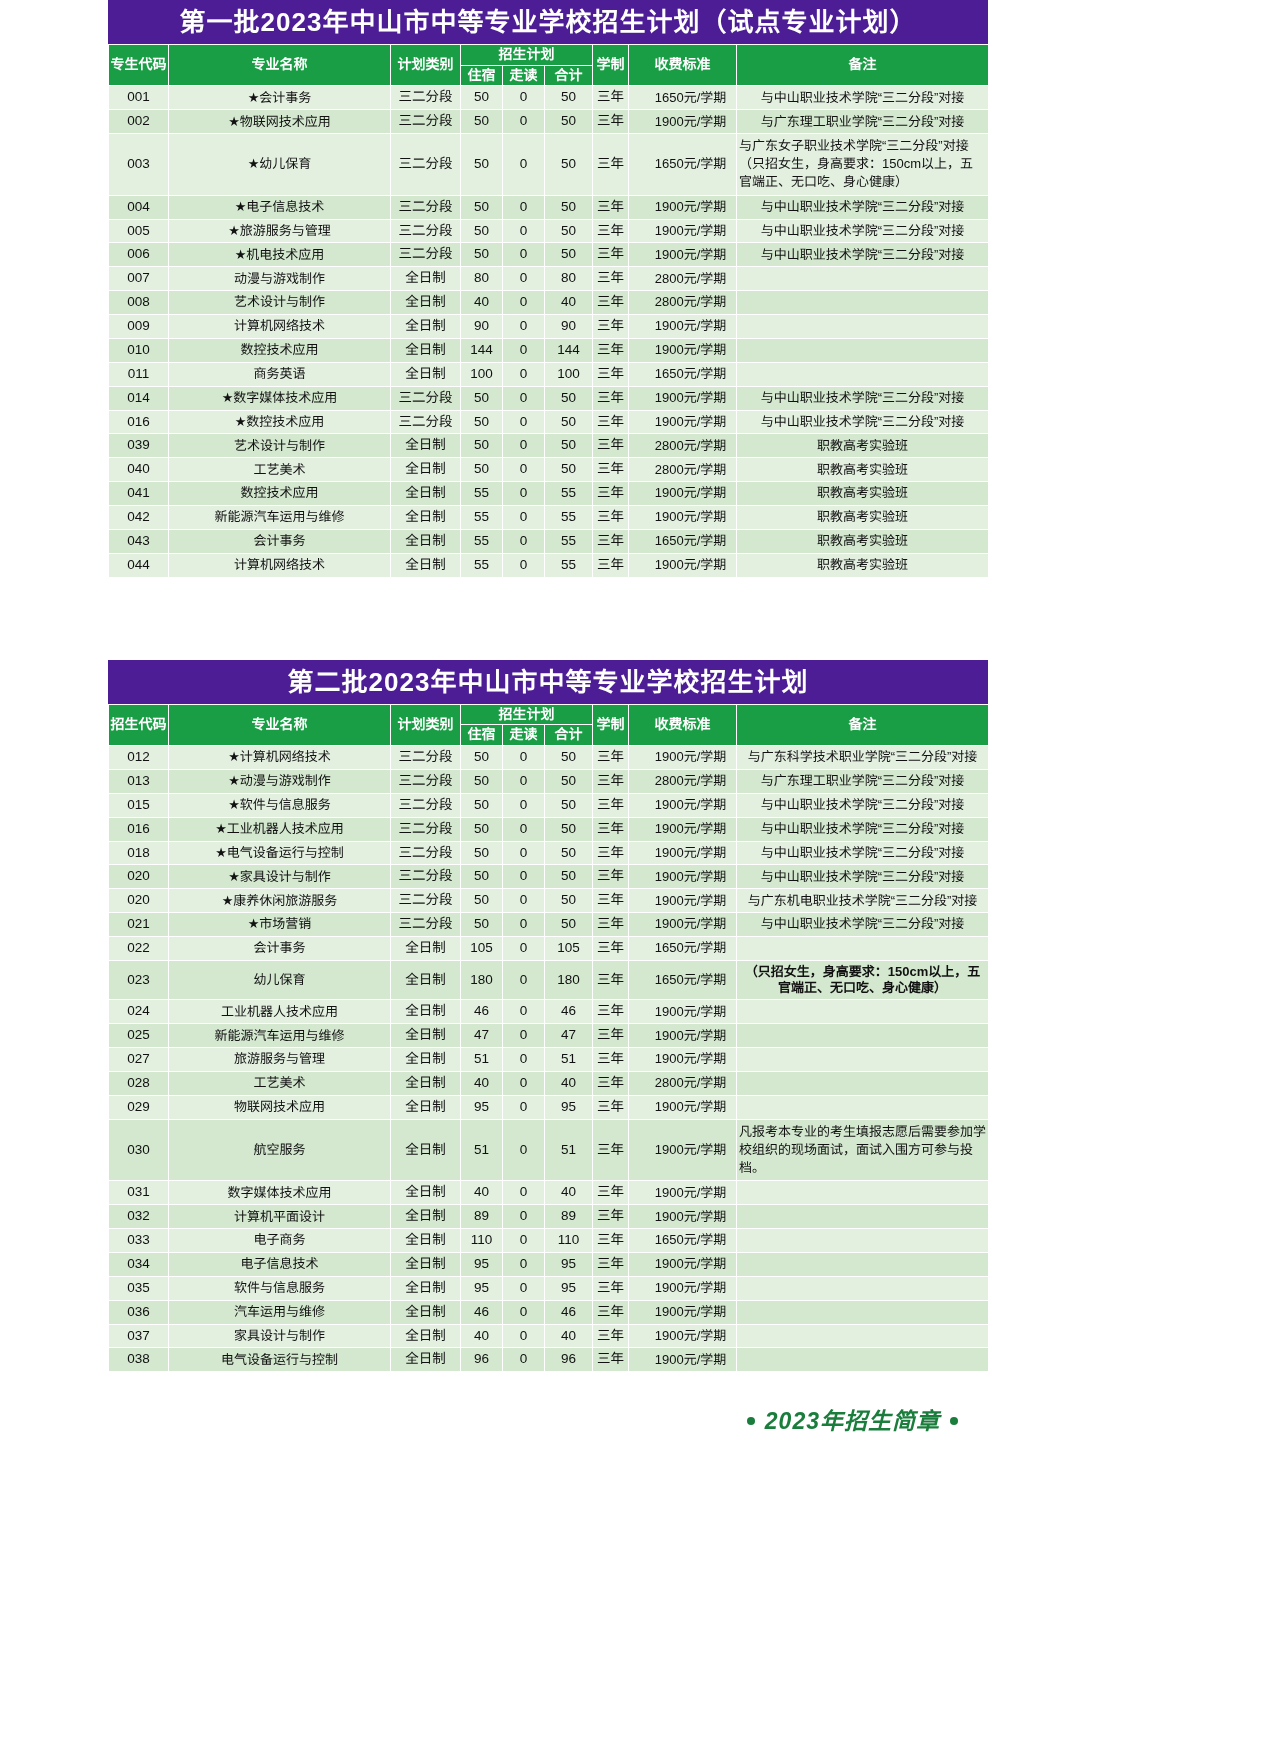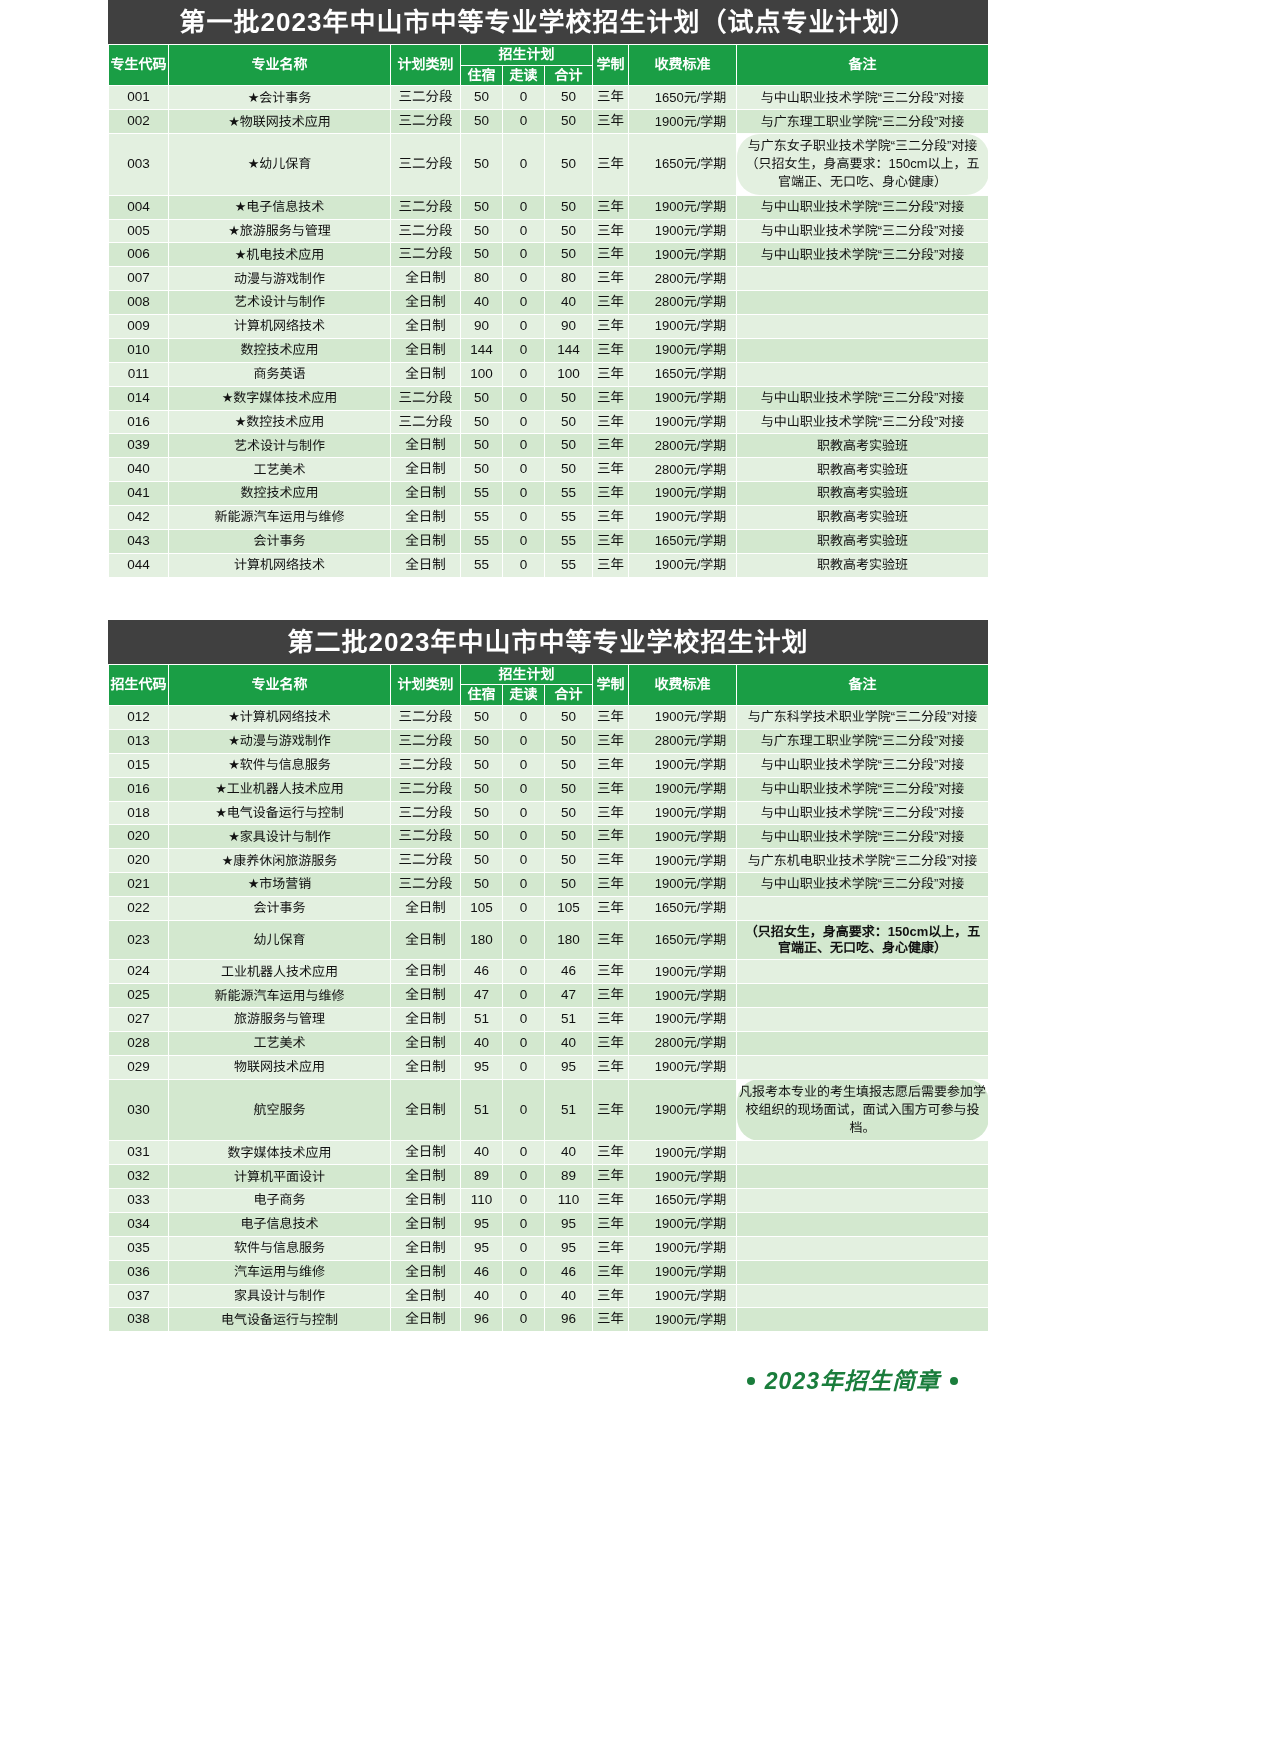--- a/index.html
+++ b/index.html
@@ -13,32 +13,32 @@
     overflow:hidden;
   }
   .page{
     position:absolute;
     left:108px; top:0; width:880px; height:1751px;
   }
   .table-block{ width:880px; }
 
   
   .title-bar{
-    background:#404040;
+    background:#4c1d95;
     color:#ffffff;
     text-align:center;
     font-size:27px;
     font-weight:bold;
     letter-spacing:1px;
     line-height:1.0;
     padding:10px 0 12px 0;
     box-sizing:border-box;
   }
   .title-bar.t1{ height:44px; padding-top:9px; font-size:26px;}
-  .title-bar.t2{ height:44px; padding-top:9px; font-size:26px;}
+  .title-bar.t2{ height:44px; padding-top:9px; font-size:26px;margin-top:40px;}
 
   
   table{
     border-collapse:collapse;
     width:880px;
     table-layout:fixed;
   }
   thead th{
     background:#1a9e45;
     color:#ffffff;
@@ -55,21 +55,21 @@
     text-align:center;
     padding:3px 2px;
     line-height:1.25;
     color:#111;
     height:22px;
     box-sizing:border-box;
   }
   tbody tr.odd td{ background:#e3f0e0; }
   tbody tr.even td{ background:#d3e8cf; }
   td.remark{ font-size:13px; }
-  td.remark.multi{ text-align:center; line-height:1.4;border-radius:23px; }
+  td.remark.multi{ text-align:left; line-height:1.4; }
   td.code{ font-size:13.5px; }
   td.major{ font-size:13px; }
   td.fee{ font-size:13px;padding-left:18px;}
   .bold-note{ font-weight:bold; font-size:12.5px;}
 
   
   col.c-code{width:60px;}
   col.c-major{width:222px;}
   col.c-type{width:70px;}
   col.c-boarding{width:42px;}

